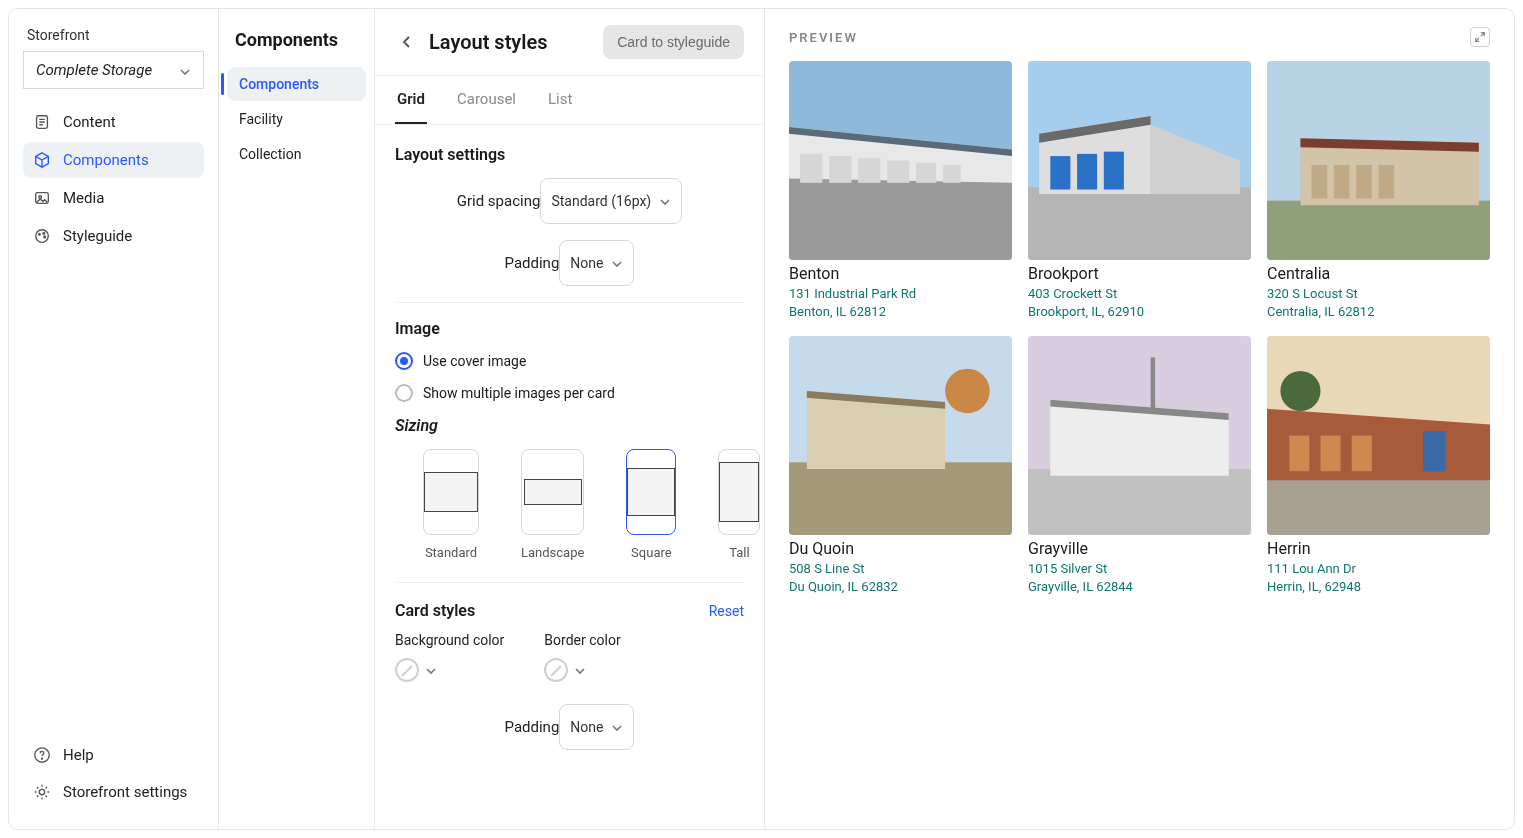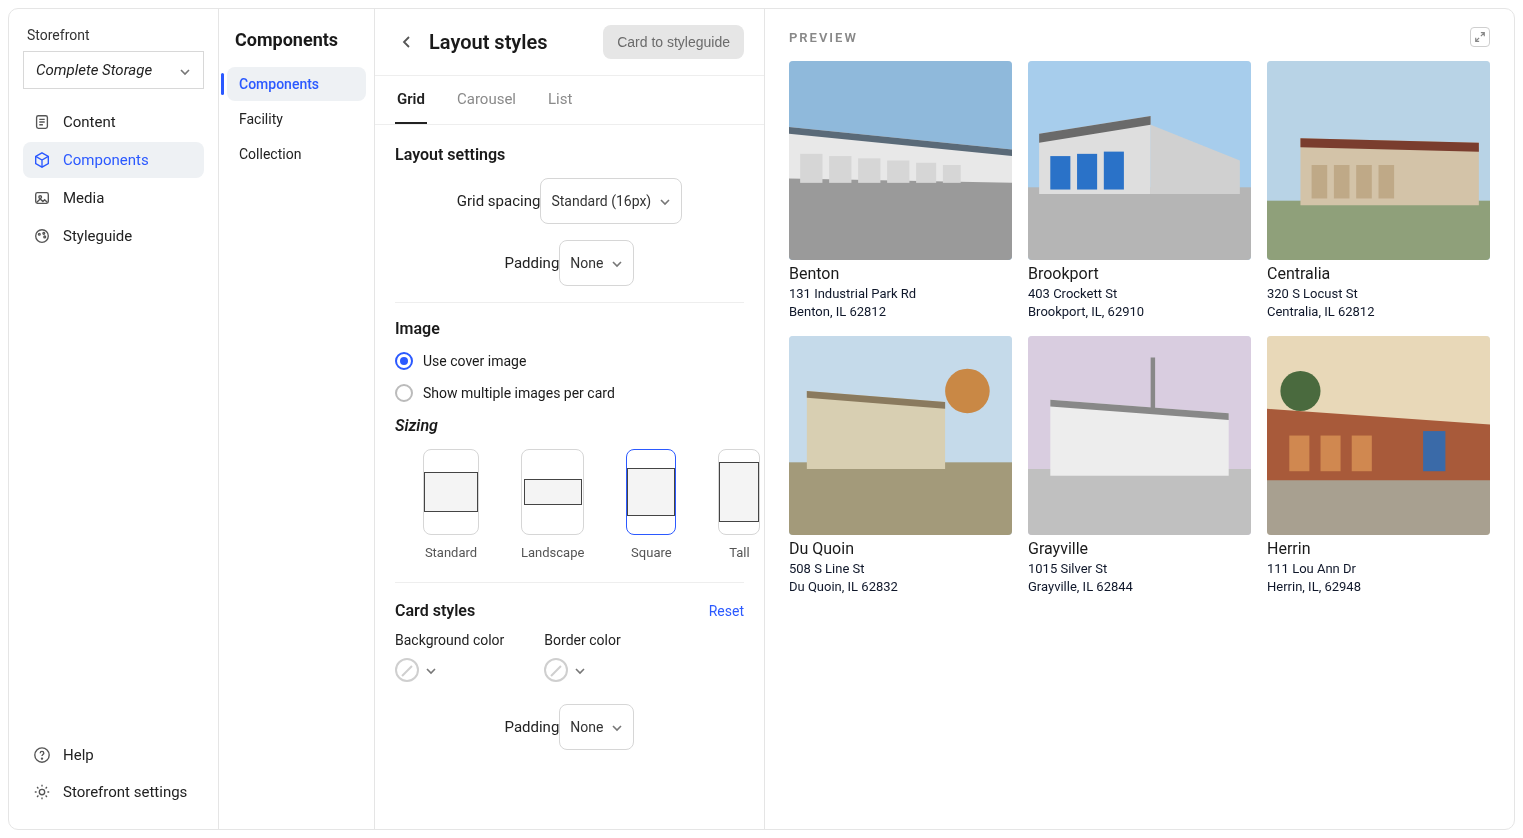--- a/index.html
+++ b/index.html
@@ -165,21 +165,21 @@
     .grid {
       display:grid; grid-template-columns: repeat(3, 1fr); gap: 16px 16px;
     }
     .card {}
     .card-img {
       width:100%; aspect-ratio:1.12/1; border-radius:4px;
       background:#d8e5f0; position:relative; overflow:hidden;
     }
     .card-img svg { width:100%; height:100%; display:block;}
     .card-title { font-size:16px; font-weight:400; margin-top:4px;}
-    .card-sub { font-size:13px; color:#0f172a; line-height:1.35; margin-top:2px;}
+    .card-sub { font-size:13px; color:#0f766e; line-height:1.35; margin-top:2px;}
 
     .chev { width:12px; height:12px; }
     .chev svg { width:100%; height:100%; stroke:#777; }
 
   </style>
 </head>
 <body>
 
 <div class="app">
 

